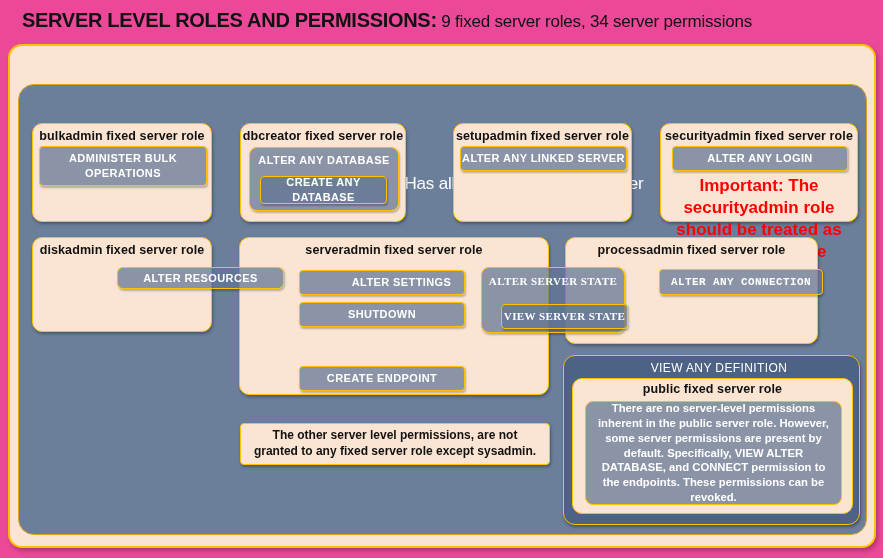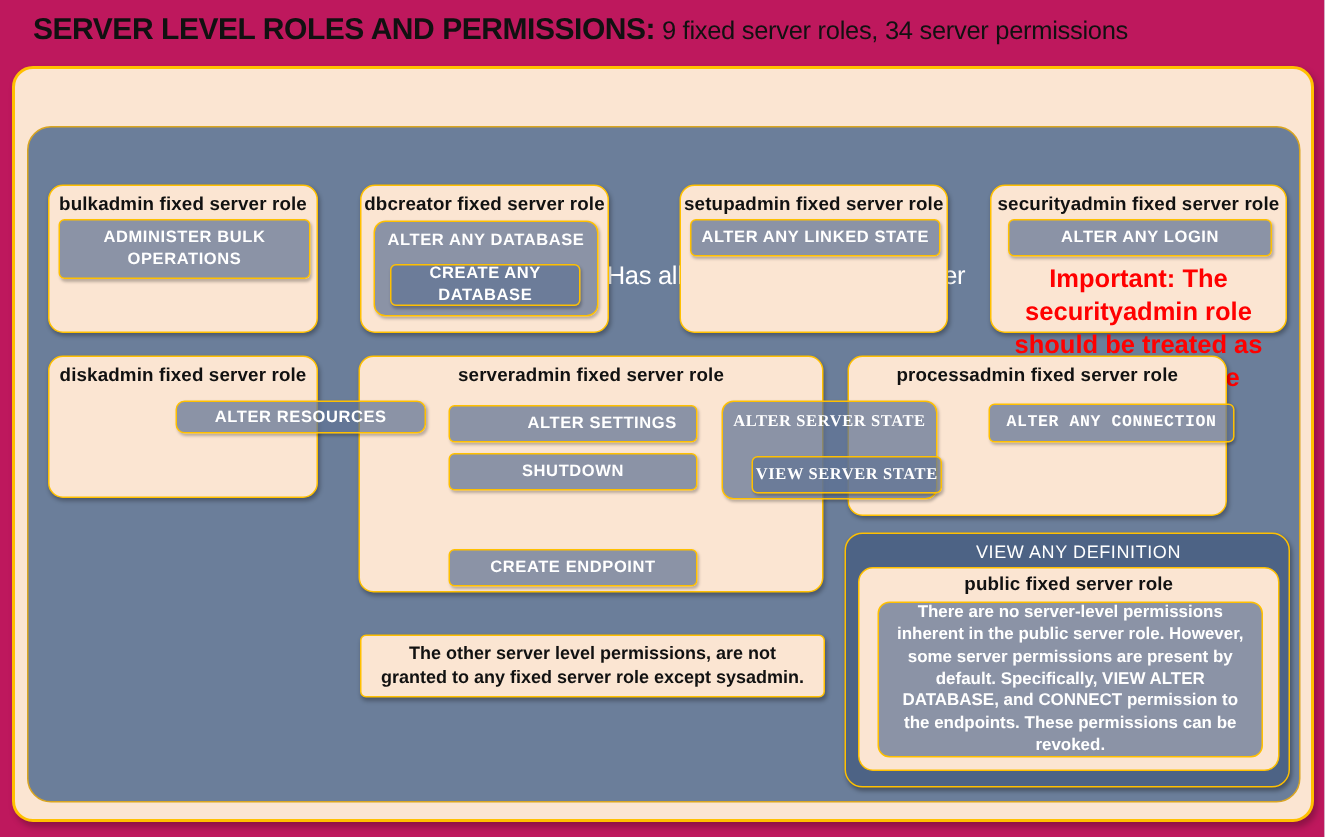--- a/index.html
+++ b/index.html
@@ -12,21 +12,21 @@
     --perm-text: #FFFFFF;
   }
   * { margin: 0; padding: 0; box-sizing: border-box; }
   html, body { background: #ffffff; }
   body { font-family: "Liberation Sans", sans-serif; }
 
   .stage {
     position: relative;
     width: 883px;
     height: 558px;
-    background: #be185d;
+    background: #ec4899;
     overflow: hidden;
   }
 
   
   .page-title {
     position: absolute;
     left: 22px; top: 9px;
     white-space: nowrap;
     color: var(--title-text);
   }
@@ -234,21 +234,21 @@
   <div class="role" style="left:240px; top:123px; width:166px; height:99px;">
     <div class="role-title">dbcreator fixed server role</div>
     <div class="perm perm-group" style="left:8px; top:23px; width:150px; height:64px;">
       <span class="group-label" style="margin-top:5px;">ALTER ANY DATABASE</span>
       <div class="perm" style="left:10px; top:28px; width:127px; height:28px;">CREATE ANY DATABASE</div>
     </div>
   </div>
 
   <div class="role" style="left:453px; top:123px; width:179px; height:99px;">
     <div class="role-title">setupadmin fixed server role</div>
-    <div class="perm" style="left:6px; top:22px; width:167px; height:25px;">ALTER ANY LINKED STATE</div>
+    <div class="perm" style="left:6px; top:22px; width:167px; height:25px;">ALTER ANY LINKED SERVER</div>
   </div>
 
   <div class="role" style="left:660px; top:123px; width:198px; height:99px;">
     <div class="role-title">securityadmin fixed server role</div>
     <div class="perm" style="left:11px; top:22px; width:176px; height:25px;">ALTER ANY LOGIN</div>
     <div class="warning-text">Important: The securityadmin role should be treated as equivalent to the sysadmin role.</div>
   </div>
 
   <div class="role" style="left:32px; top:237px; width:180px; height:95px;">
     <div class="role-title">diskadmin fixed server role</div>

